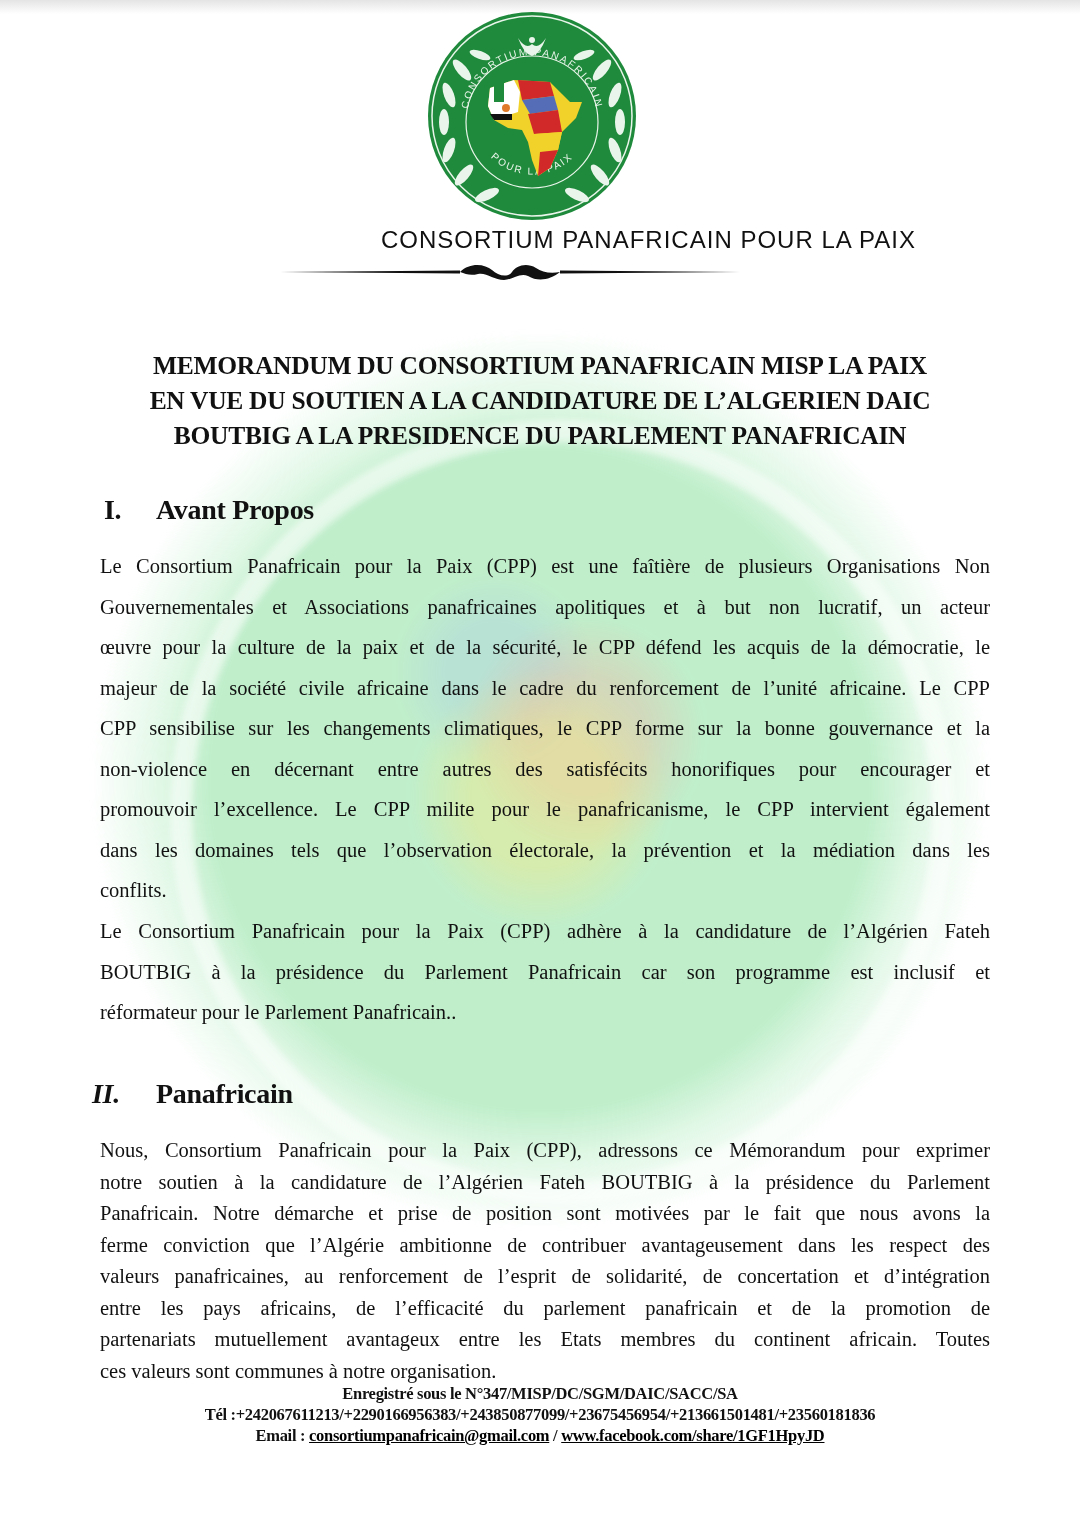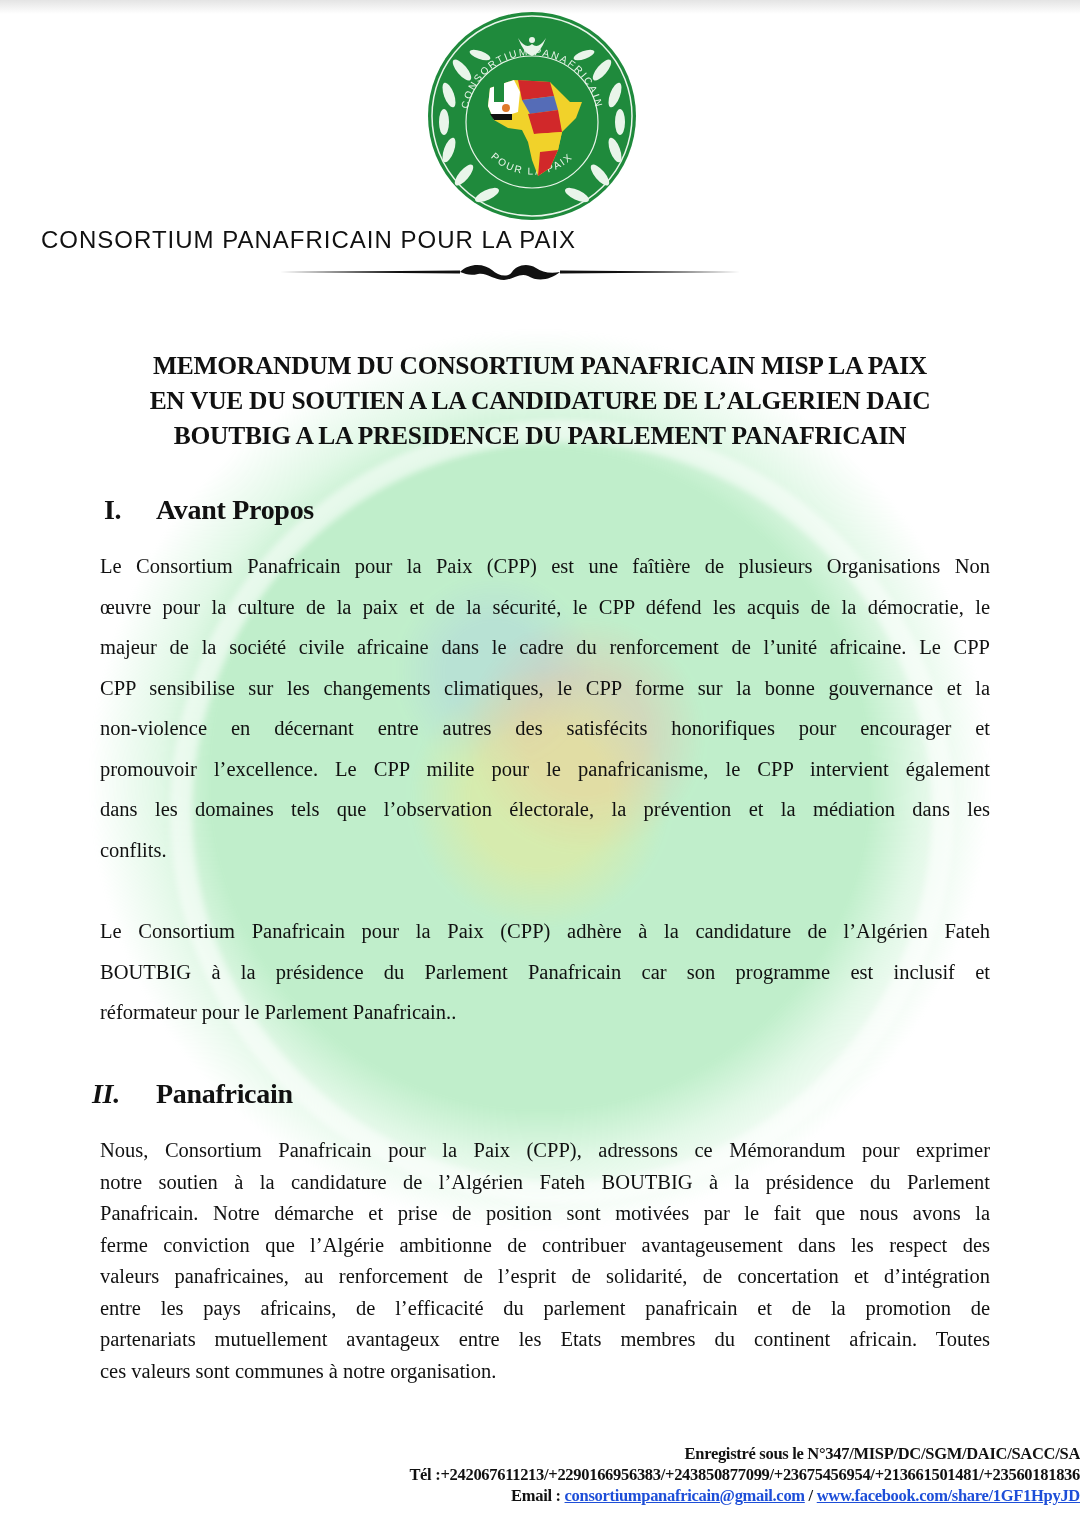--- a/index.html
+++ b/index.html
@@ -29,22 +29,22 @@
     border-radius: 50%; border: 22px solid rgba(255,255,255,0.55);
     z-index: 0; filter: blur(3px);
   }
   .content { position: absolute; left: 0; top: 0; width: 1080px; height: 1523px; z-index: 1; }
 
   
   .logo {
     position: absolute; left: 422px; top: 10px; width: 220px; height: 212px;
   }
   .org-name {
-    position: absolute; left: 0; width: 916px; top: 226px; text-align: left;
-    font-family: "Liberation Sans", sans-serif; font-size: 24px; letter-spacing: 1px; color: #111; padding-left: 41px;
+    position: absolute; left: 0; width: 916px; top: 226px; text-align: right;
+    font-family: "Liberation Sans", sans-serif; font-size: 24px; letter-spacing: 1px; color: #111;
   }
   .divider { position: absolute; left: 280px; top: 260px; width: 460px; height: 24px; }
 
   .title {
     position: absolute; left: 60px; width: 960px; top: 348px; text-align: center;
     font-weight: bold; font-size: 25.5px; line-height: 35px; letter-spacing: -0.3px;
   }
   .title div { white-space: nowrap; }
 
   .h {
@@ -53,24 +53,24 @@
   .h .num { display: inline-block; width: 52px; }
 
   .p {
     position: absolute; left: 90px; width: 900px; font-size: 20.5px; text-align: justify;
   }
   .p .ln { display: block; white-space: nowrap; text-align: justify; text-align-last: justify; height: 40.5px; line-height: 40.5px; margin-left: 10px; }
   .p .ln.last { text-align-last: left; }
   .p2 .ln { height: 31.5px; line-height: 31.5px; }
 
   .footer {
-    position: absolute; left: 0; width: 1080px; top: 1443px; text-align: right;
+    position: absolute; left: 0; width: 1080px; top: 1383px; text-align: center;
     font-weight: bold; font-size: 16.5px; line-height: 21px; letter-spacing: -0.3px;
   }
-  .footer a { color: #1d4ed8; text-decoration: underline; }
+  .footer a { color: #000000; text-decoration: underline; }
 </style>
 </head>
 <body>
 
 <div class="topshade"></div>
 <div class="watermark"></div>
 <div class="wm-ring"></div>
 
 <div class="content">
 
@@ -140,20 +140,21 @@
     <div>EN VUE DU SOUTIEN A LA CANDIDATURE DE L’ALGERIEN DAIC</div>
     <div>BOUTBIG A LA PRESIDENCE DU PARLEMENT PANAFRICAIN</div>
   </div>
 
   <div class="h" style="top:494px;">
     <span class="num">I.</span><span>Avant Propos</span>
   </div>
 
   <div class="p" style="top:546px;">
     <span class="ln">Le Consortium Panafricain pour la Paix (CPP) est une faîtière de plusieurs Organisations Non</span>
+    <span class="ln">Gouvernementales et Associations panafricaines apolitiques et à but non lucratif, un acteur</span>
     <span class="ln">œuvre pour la culture de la paix et de la sécurité, le CPP défend les acquis de la démocratie, le</span>
     <span class="ln">majeur de la société civile africaine dans le cadre du renforcement de l’unité africaine. Le CPP</span>
     <span class="ln">CPP sensibilise sur les changements climatiques, le CPP forme sur la bonne gouvernance et la</span>
     <span class="ln">non-violence en décernant entre autres des satisfécits honorifiques pour encourager et</span>
     <span class="ln">promouvoir l’excellence. Le CPP milite pour le panafricanisme, le CPP intervient également</span>
     <span class="ln">dans les domaines tels que l’observation électorale, la prévention et la médiation dans les</span>
     <span class="ln last">conflits.</span>
   </div>
 
   <div class="p" style="top:911px;">

